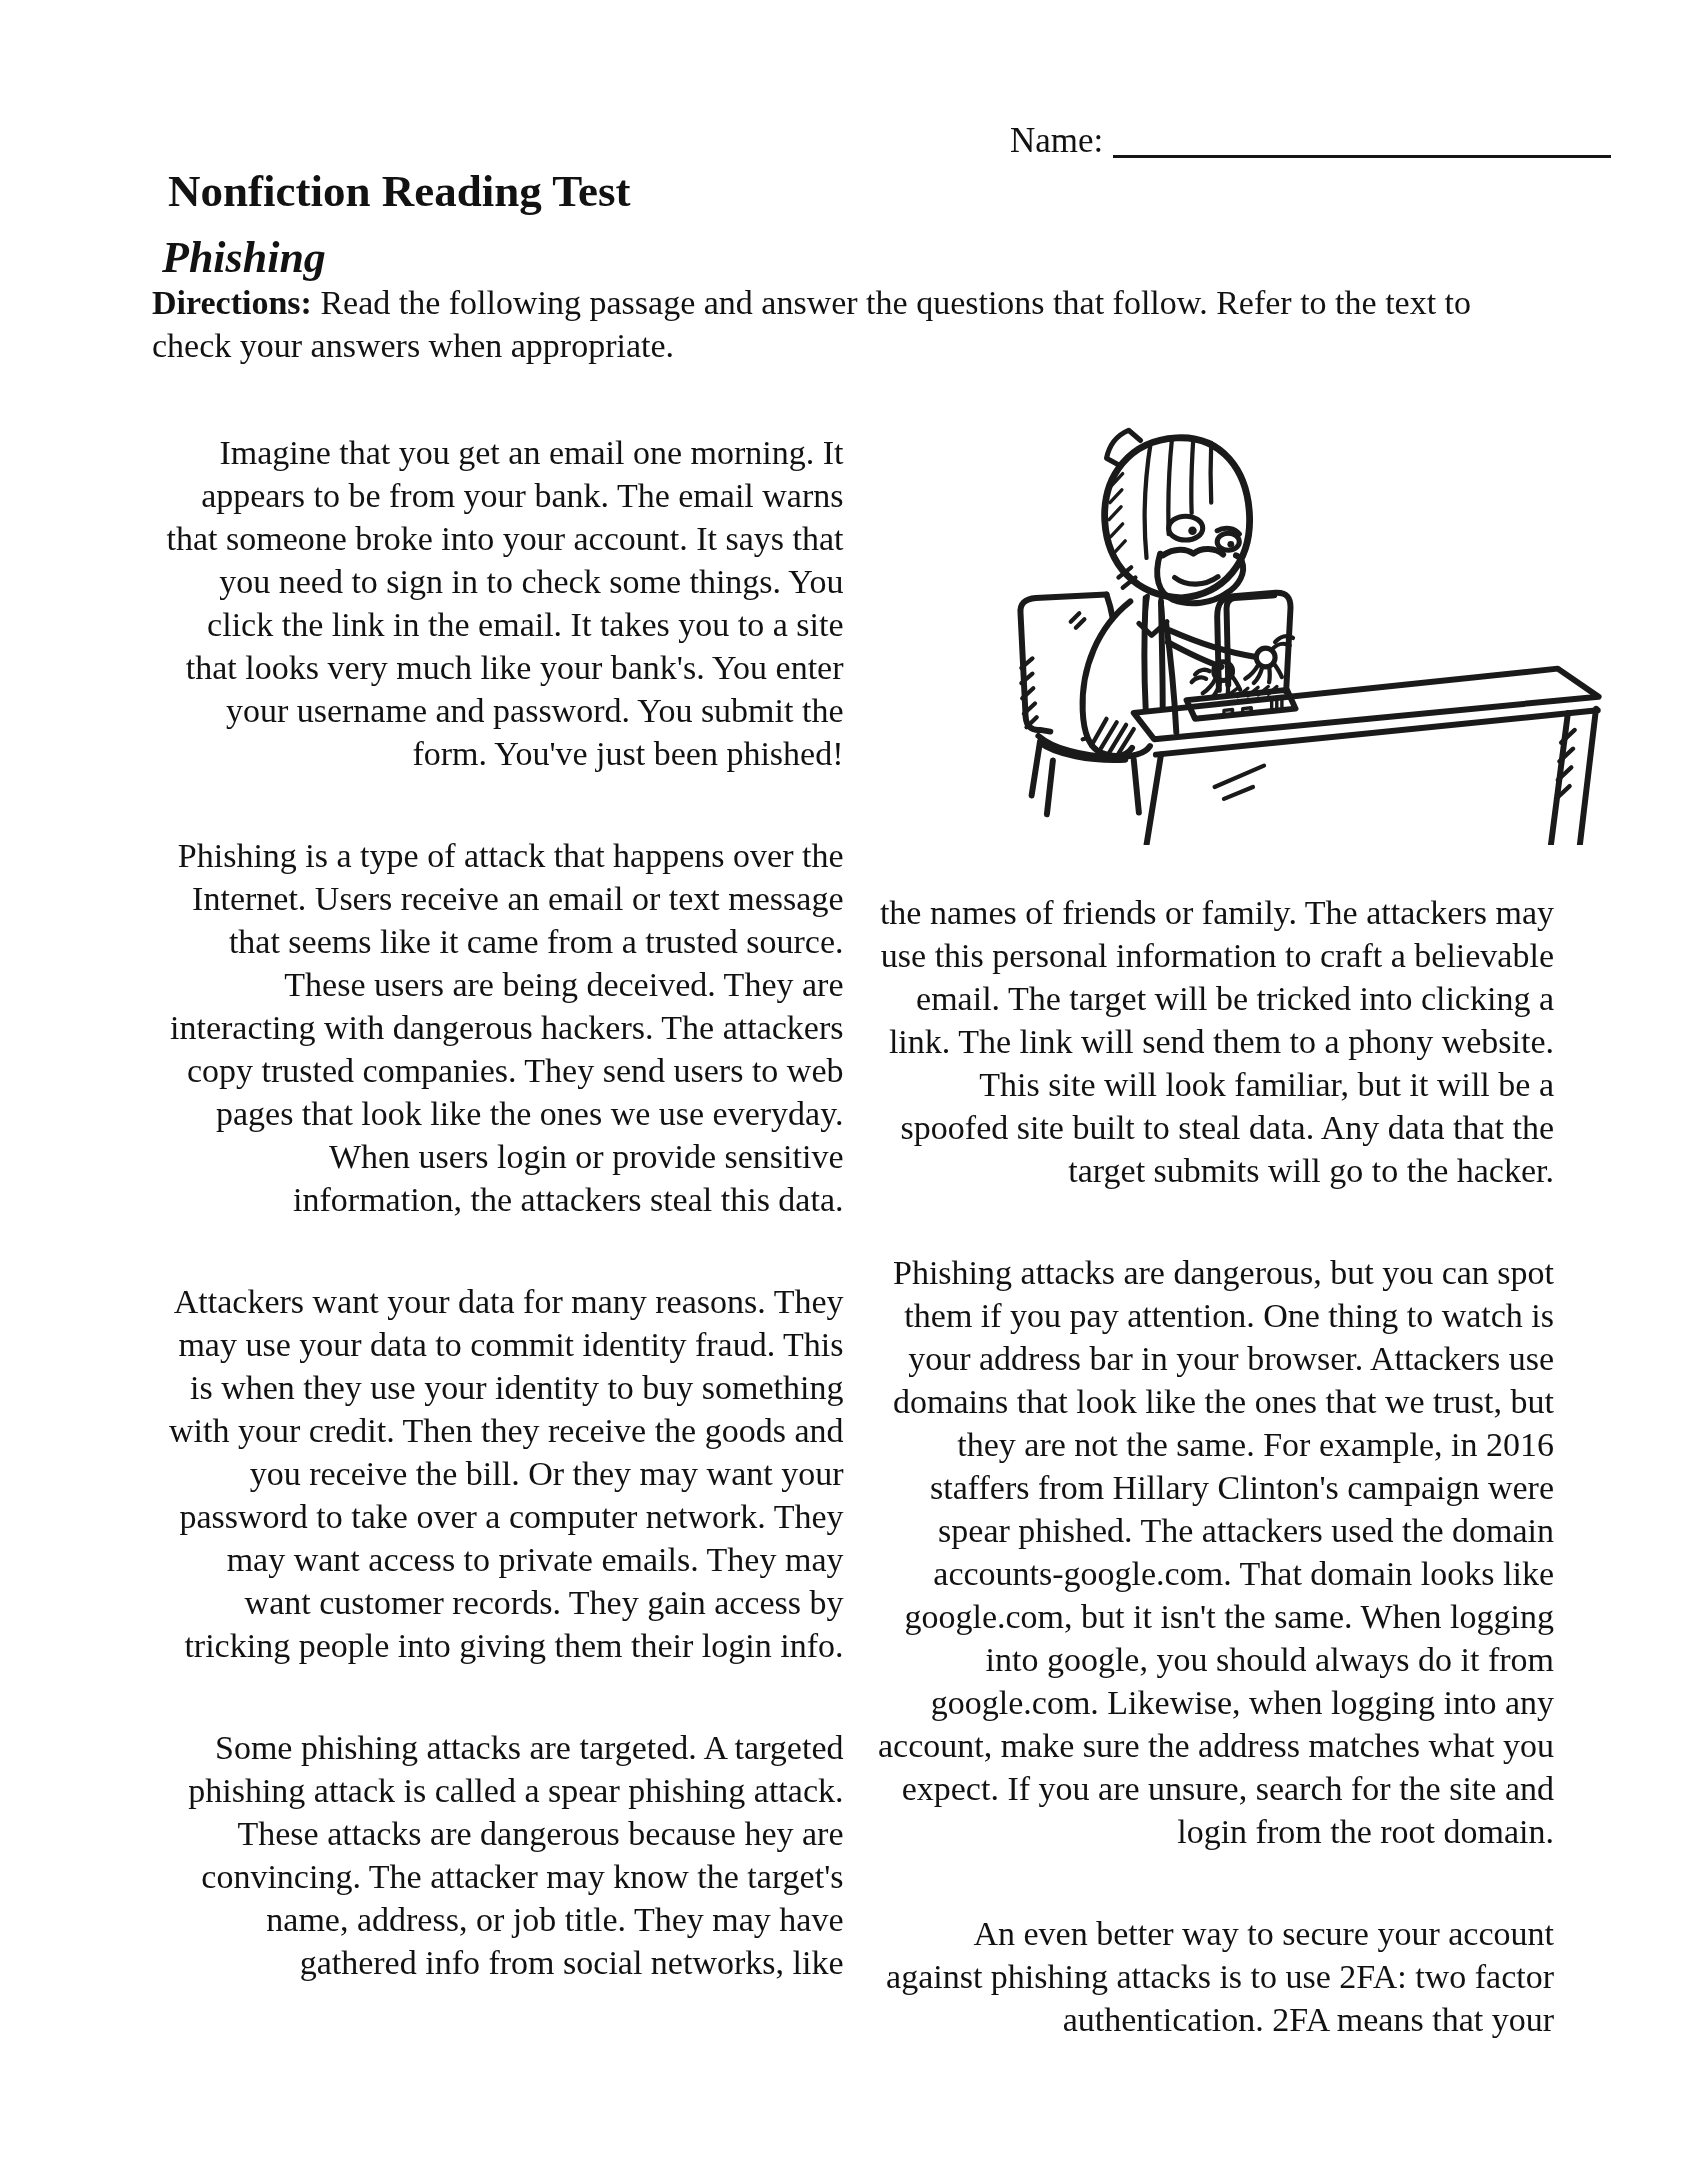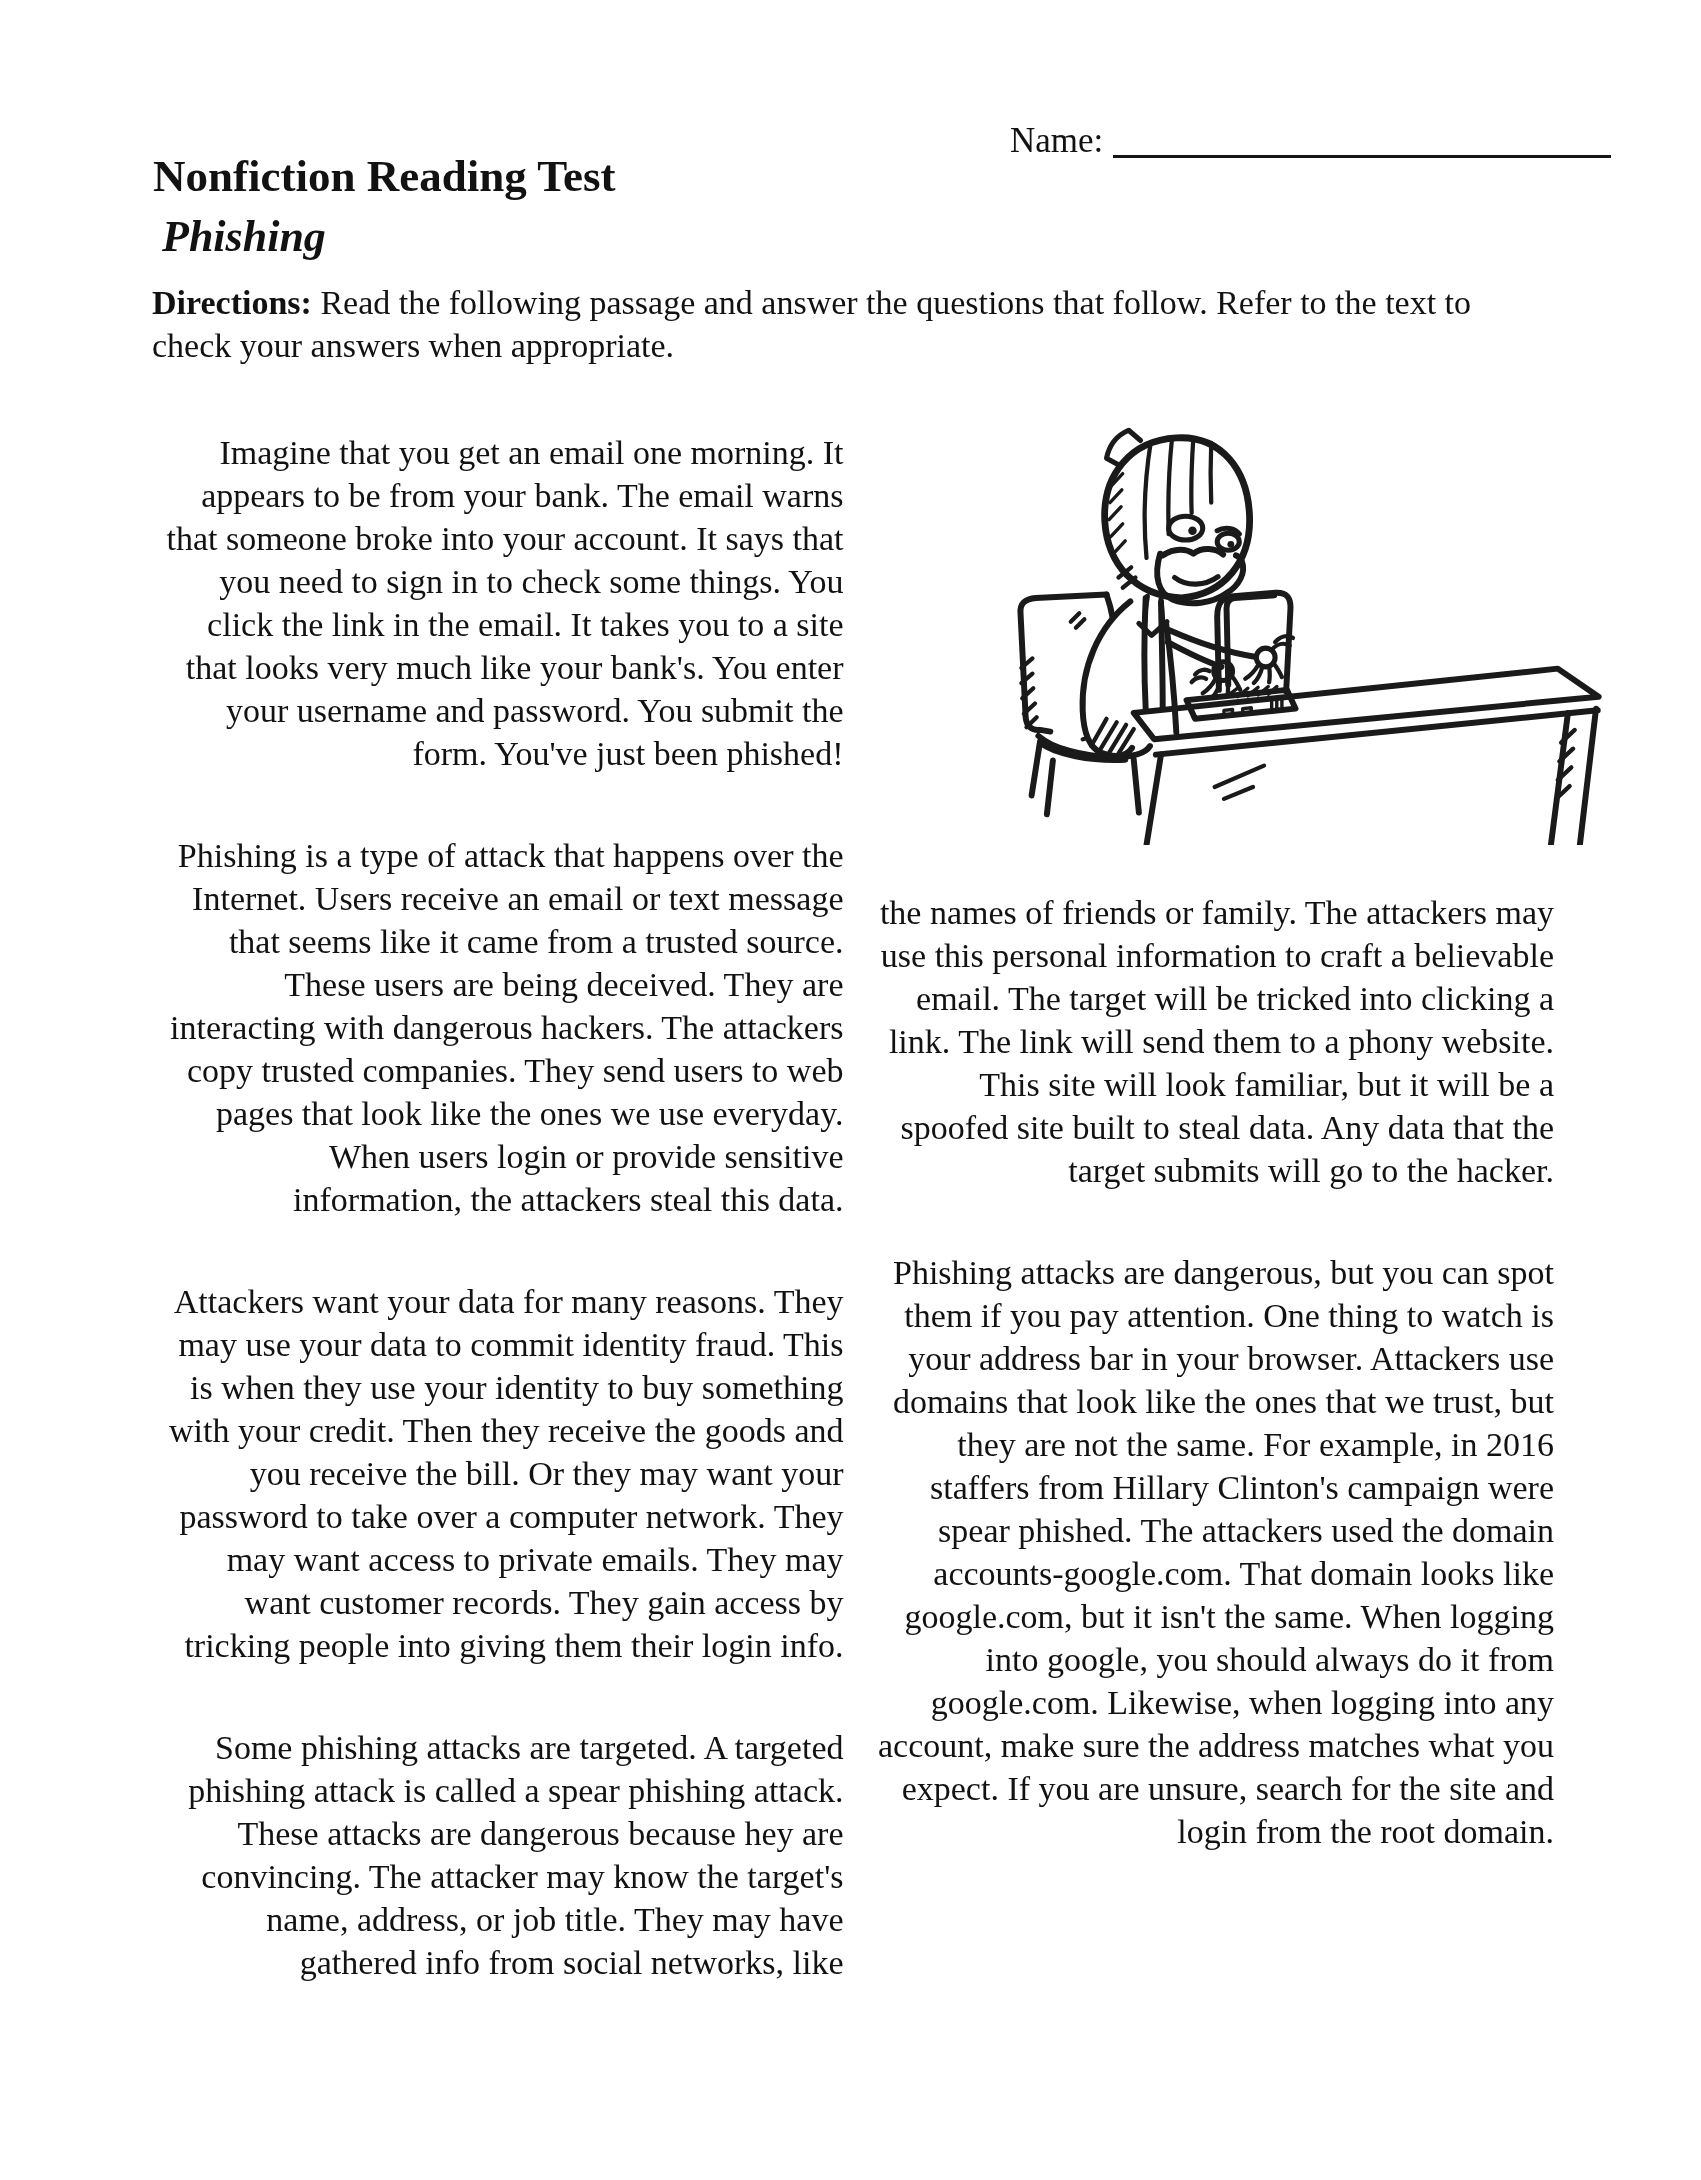--- a/index.html
+++ b/index.html
@@ -14,21 +14,21 @@
   .name-row{
     position:absolute;left:1010px;top:121px;
     display:flex;align-items:flex-start;
     font-size:35px;line-height:39px;white-space:nowrap;
   }
   .name-blank{
     display:inline-block;width:498px;height:34px;
     border-bottom:3.4px solid #151515;margin-left:10.2px;
   }
   .header{position:absolute;left:152px;top:150px;}
-  .title{font-size:45px;font-weight:bold;line-height:51px;margin:1px;}
+  .title{font-size:45px;font-weight:bold;line-height:51px;margin:16px;}
   .subtitle{font-size:44px;font-weight:bold;font-style:italic;line-height:49px;margin:10px;}
   .directions{
     position:absolute;left:152px;top:281px;width:1402px;
     font-size:34px;line-height:43px;
   }
   .directions b{font-weight:bold;margin-top:17px;}
   .columns{
     position:absolute;left:152px;top:431px;width:1402px;
     display:flex;gap:19px;
   }
@@ -197,18 +197,19 @@
             <path d="M356,262 C362,255 370,253 377,257"></path>
             <path d="M352,271 C358,264 366,262 373,266"></path>
             <path d="M262,300 C267,294 274,293 279,296"></path>
             <path d="M258,309 C263,303 270,302 275,305"></path>
           </g>
         </svg>
       </div>
 
       <p>the names of friends or family. The attackers may use this personal information to craft a believable email. The target will be tricked into clicking a link. The link will send them to a phony website. This site will look familiar, but it will be a spoofed site built to steal data. Any data that the target submits will go to the hacker.</p>
       <p>Phishing attacks are dangerous, but you can spot them if you pay attention. One thing to watch is your address bar in your browser. Attackers use domains that look like the ones that we trust, but they are not the same. For example, in 2016 staffers from Hillary Clinton's campaign were spear phished. The attackers used the domain accounts-google.com. That domain looks like google.com, but it isn't the same. When logging into google, you should always do it from google.com. Likewise, when logging into any account, make sure the address matches what you expect. If you are unsure, search for the site and login from the root domain.</p>
+      <p>An even better way to secure your account against phishing attacks is to use 2FA: two factor authentication. 2FA means that your</p>
     </div>
 
   </div>
 
 </div>
 
 
 </body></html>

